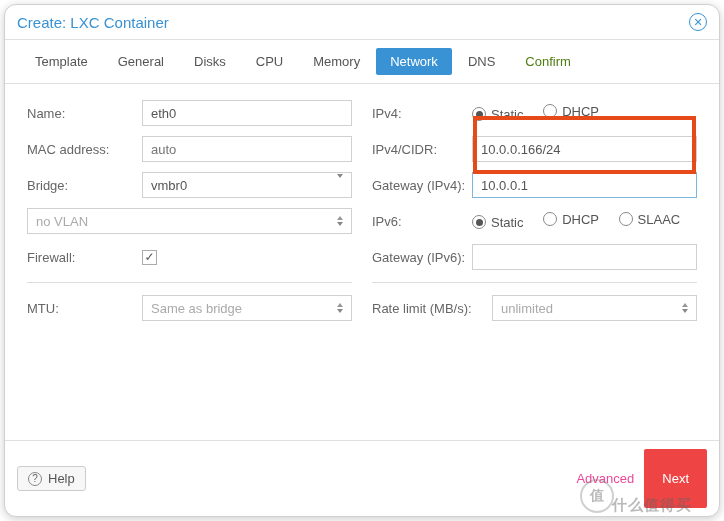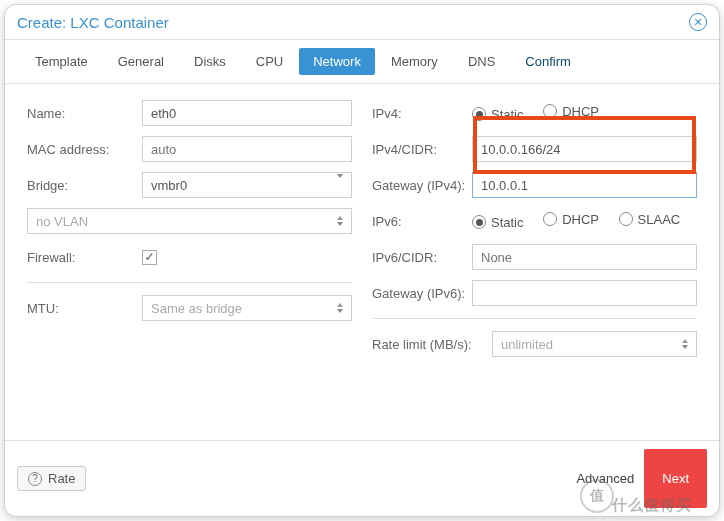--- a/index.html
+++ b/index.html
@@ -56,21 +56,21 @@
   .tab {
     padding: 6px 14px;
     color: #555;
     cursor: pointer;
     border-radius: 2px;
   }
   .tab.active {
     background: #3892d4;
     color: #fff;
   }
-  .tab.disabled { color: #0c4a6e; cursor: default; }
+  .tab.disabled { color: #4d7c0f; cursor: default; }
   .content {
     flex: 1;
     padding: 16px 22px;
     display: flex;
     gap: 20px;
   }
   .col { flex: 1; }
   .row {
     display: flex;
     align-items: center;
@@ -177,21 +177,21 @@
     width: 14px; height: 14px;
     border: 1px solid #888;
     border-radius: 50%;
     font-size: 10px;
     display:flex; align-items:center; justify-content:center;
     color:#666;
   }
   .footer-right {
     display:flex; align-items:center; gap:10px;
   }
-  .adv-label { color:#404040;text-align:center; }
+  .adv-label { color:#ec4899;text-align:center; }
   .btn-primary {
     background:#ef4444; color:#fff;
     border:none; padding:22px 18px;
     border-radius:2px; cursor:pointer;
     font-size:13px;
   }
   .watermark {
     position:absolute;
     right: 32px; bottom: 6px;
     font-size: 15px;
@@ -227,22 +227,22 @@
   <div class="modal-header">
     <div class="modal-title">Create: LXC Container</div>
     <div class="close-btn">✕</div>
   </div>
 
   <div class="tabs">
     <div class="tab">Template</div>
     <div class="tab">General</div>
     <div class="tab">Disks</div>
     <div class="tab">CPU</div>
+    <div class="tab">Memory</div>
     <div class="tab active">Network</div>
-    <div class="tab">Memory</div>
     <div class="tab">DNS</div>
     <div class="tab disabled">Confirm</div>
   </div>
 
   <div class="content">
 
     <div class="col">
 
       <div class="row">
         <div class="label">Name:</div>
@@ -345,26 +345,20 @@
             <span class="radio-circle"></span>
             <span>DHCP</span>
           </span>
           <span class="radio">
             <span class="radio-circle"></span>
             <span>SLAAC</span>
           </span>
         </div>
       </div>
 
-      <div class="row">
-        <div class="label" style="width:100px">IPv6/CIDR:</div>
-        <div class="field">
-          <input type="text" placeholder="None" style="">
-        </div>
-      </div>
 
       <div class="row">
         <div class="label" style="width:100px">Gateway (IPv6):</div>
         <div class="field">
           <input type="text" style="">
         </div>
       </div>
 
       <hr class="sep">
 
@@ -380,21 +374,21 @@
           </div>
         </div>
       </div>
 
     </div>
   </div>
 
   <div class="footer">
     <div class="help-btn">
       <span class="help-icon">?</span>
-      <span>Rate</span>
+      <span>Help</span>
     </div>
     <div class="footer-right">
       <span class="adv-label">Advanced</span>
       <button class="btn-primary">
         <span>Next</span>
       </button>
     </div>
   </div>
 
 </div>

